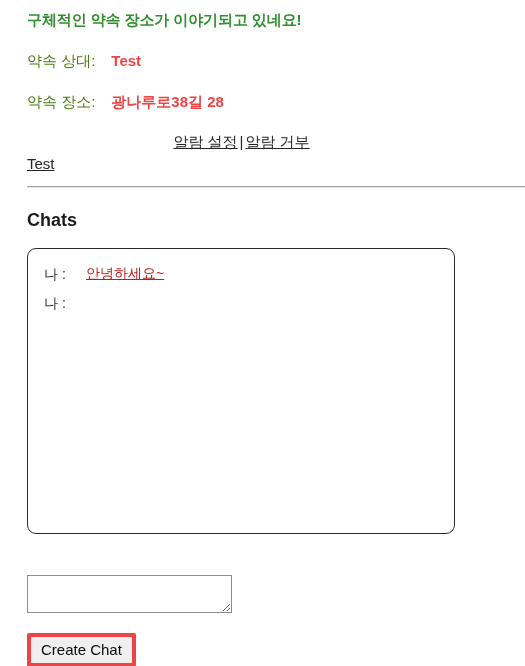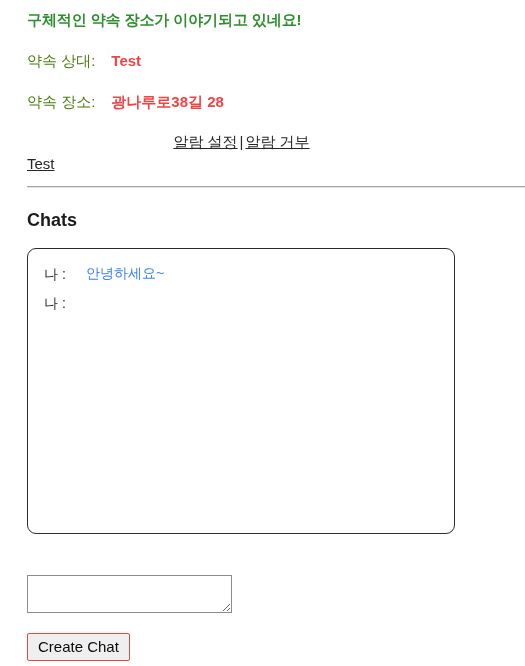--- a/index.html
+++ b/index.html
@@ -119,23 +119,24 @@
     width: 42px;
     font-size: 14px;
     line-height: 20px;
     color: #2a2a2a;
     white-space: nowrap;
   }
   .chat-text {
     flex: 1 1 auto;
     font-size: 14px;
     line-height: 21px;
-    color: #3b82f6;
+    color: #b91c1c;
     max-width: 300px;
     word-break: break-all;
+    text-decoration: underline;
   }
 
   
   .composer {
     padding-top: 41px;
   }
   .chat-input {
     display: block;
     width: 205px;
     height: 38px;
@@ -151,21 +152,21 @@
     outline: none;
   }
   .create-chat-button {
     display: block;
     margin-top: 20px;
     font-family: "Liberation Sans", "DejaVu Sans", sans-serif;
     font-size: 15px;
     line-height: 17px;
     color: #0b0b0b;
     background: #efefef;
-    border: 1px solid #ef4444;
+    border: 4px solid #ef4444;
     border-radius: 2px;
     padding: 4px 10px 5px 10px;
     cursor: pointer;
   }
 </style>
 </head>
 <body>
 
 <div class="page">
 

